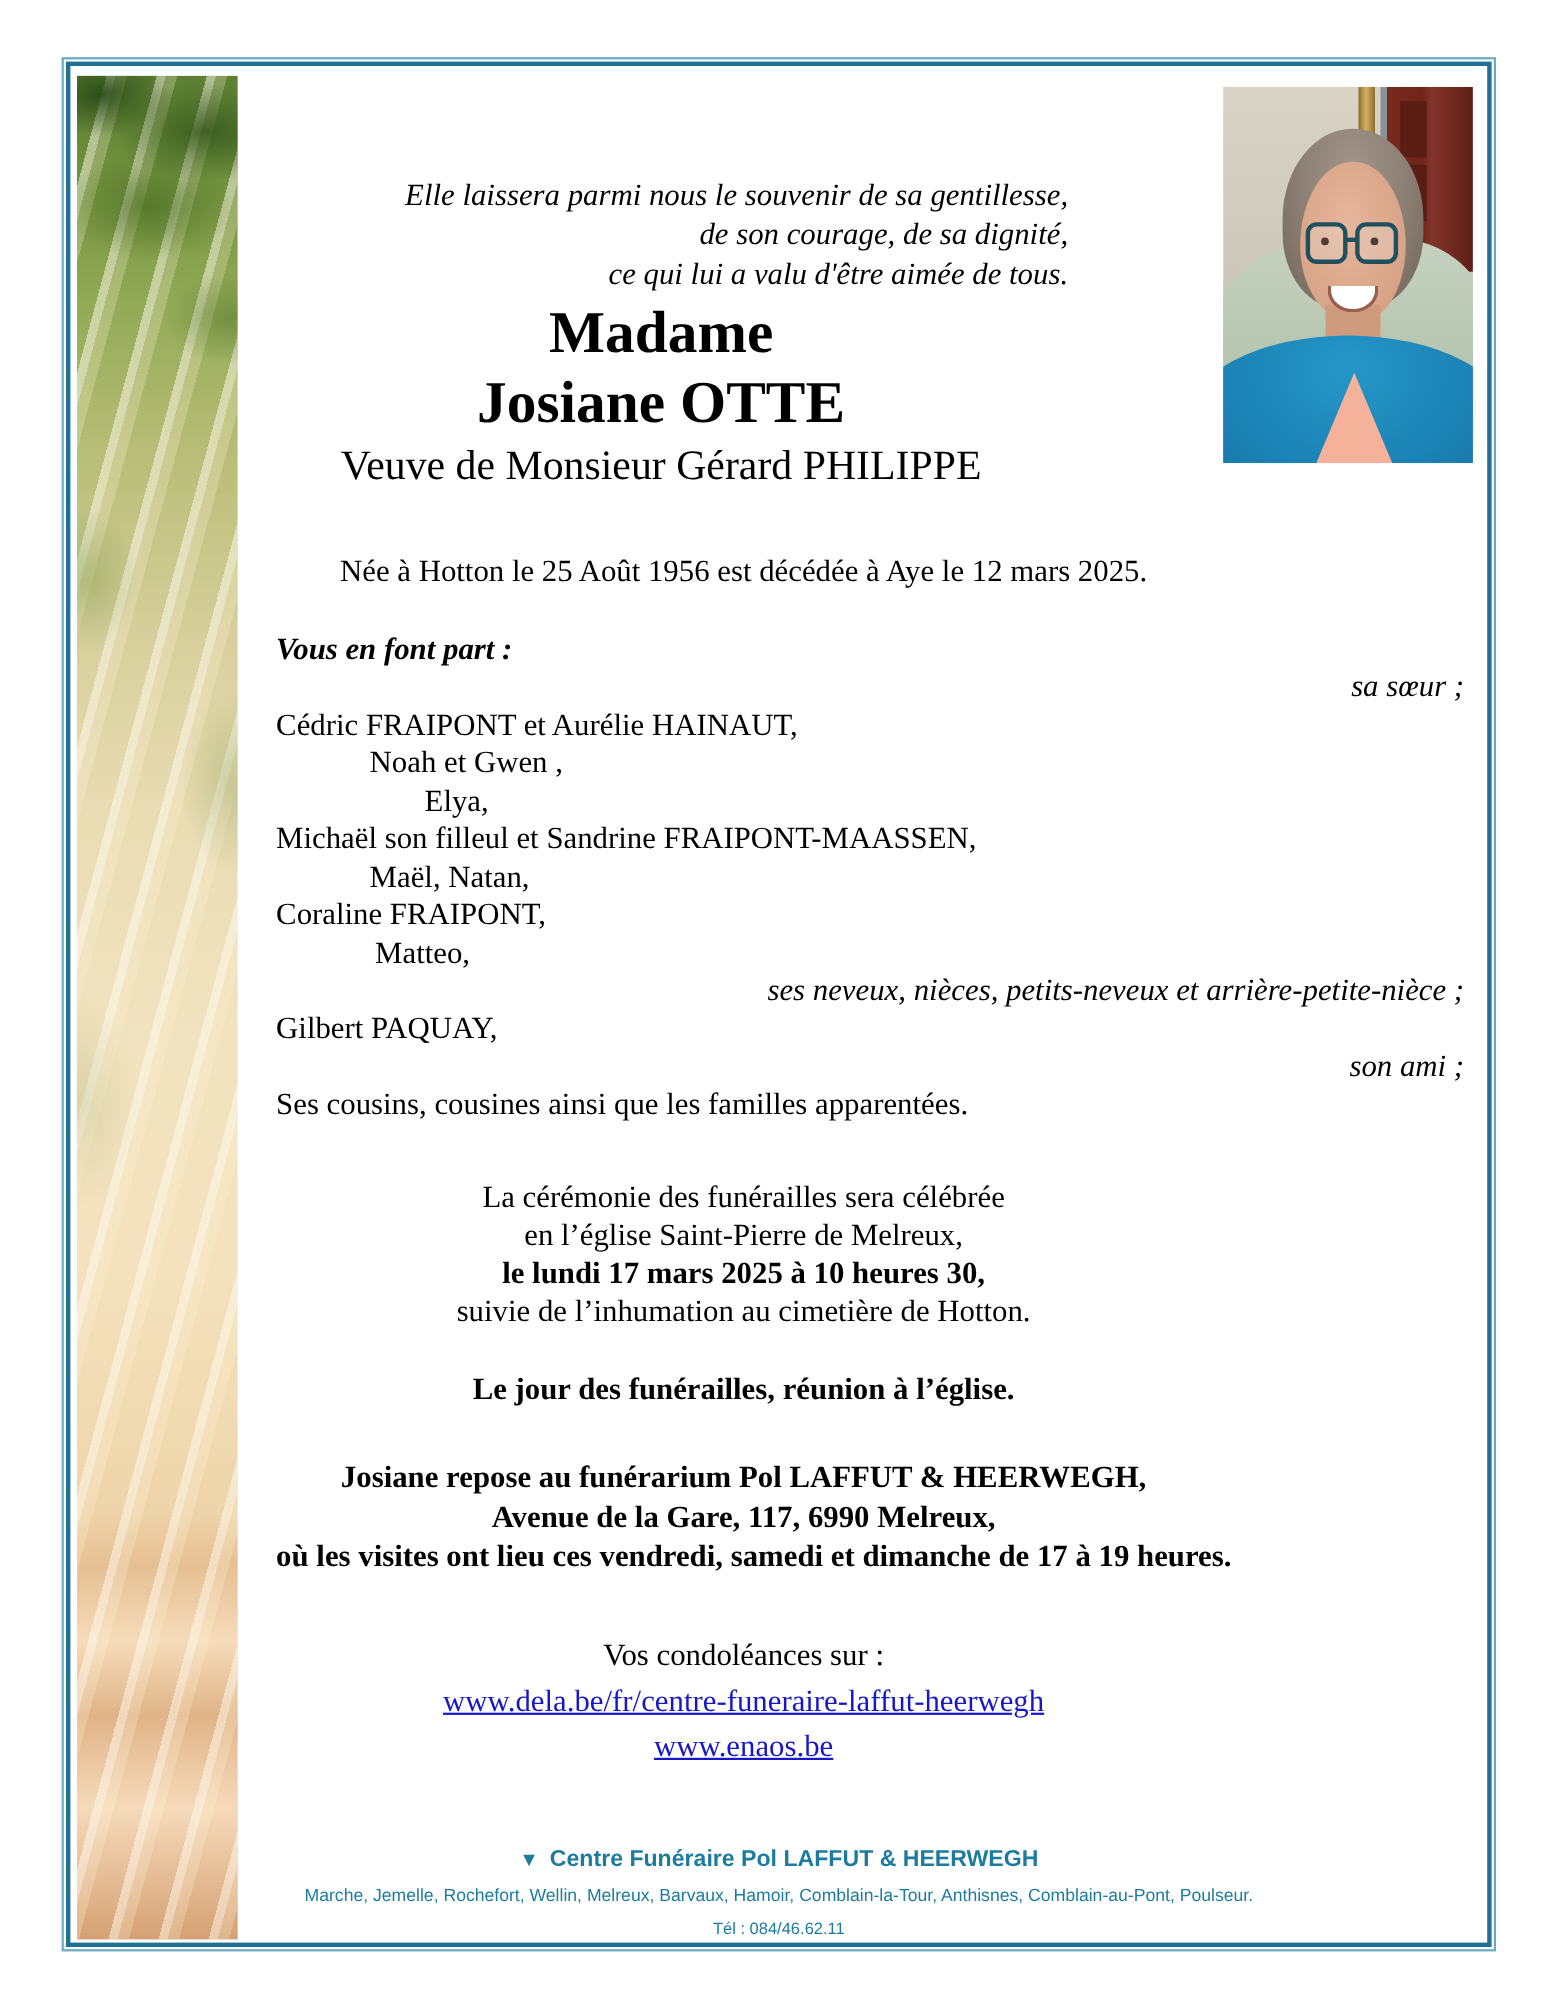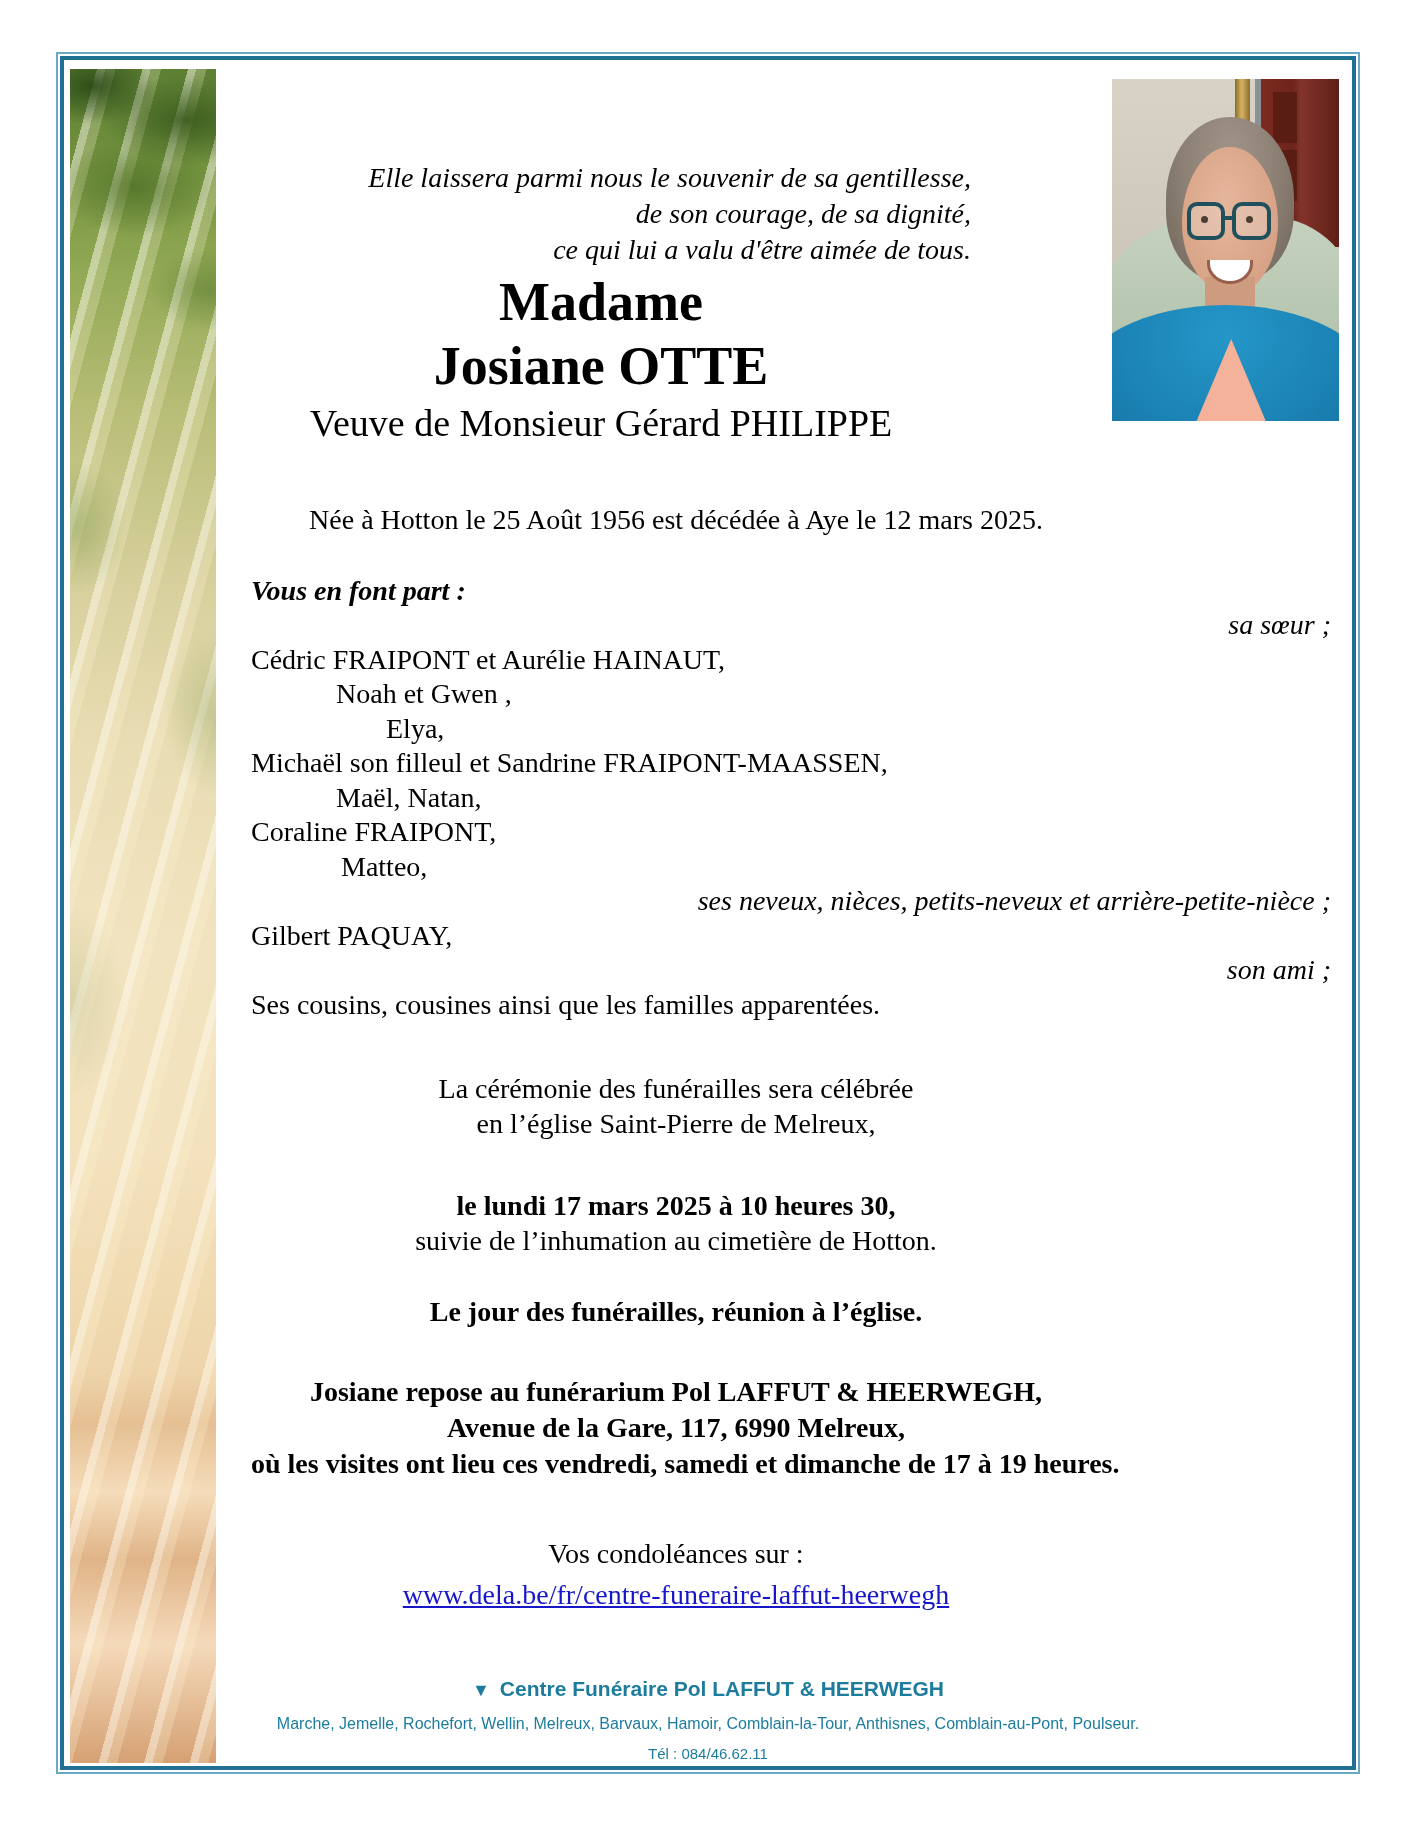--- a/index.html
+++ b/index.html
@@ -87,21 +87,21 @@
   .announce .heading { font-weight:bold; font-style:italic; }
   .announce .line { white-space:nowrap; }
   .announce .indent1 { padding-left:85px; }
   .announce .indent2 { padding-left:135px; }
   .announce .indent3 { padding-left:90px; }
   .announce .right { text-align:right; font-style:italic; }
 
   .center-block { width:850px; text-align:center; }
   .center-block .line { white-space:nowrap; }
   .ceremony { margin-top:50px; }
-  .bold { font-weight:bold;margin-top:48px; }
+  .bold { font-weight:bold; }
   .gathering { margin-top:37px; font-weight:bold; }
   .repose { margin-top:44px; font-weight:bold; line-height:36px; }
   .condolences { margin-top:52px; line-height:40px; }
   .condolences .link { display:block; color:#1717c9; text-decoration:underline; line-height:41px; cursor:pointer; }
 
   
   .footer { position:absolute; left:0; right:0; bottom:2px; text-align:center;
             font-family:"Liberation Sans", sans-serif; color:#1d7c9e; }
   .footer .name  { font-size:21px; line-height:28px; font-weight:bold; margin-bottom:8px; }
   .footer .tri   { font-size:18px; margin-right:10px; }
@@ -178,20 +178,21 @@
 
       <div class="center-block repose">
         <div class="line">Josiane repose au funérarium Pol LAFFUT &amp; HEERWEGH,</div>
         <div class="line">Avenue de la Gare, 117, 6990 Melreux,</div>
         <div class="line">où les visites ont lieu ces vendredi, samedi et dimanche de 17 à 19 heures.</div>
       </div>
 
       <div class="center-block condolences">
         <div>Vos condoléances sur :</div>
         <a class="link">www.dela.be/fr/centre-funeraire-laffut-heerwegh</a>
+        <a class="link">www.enaos.be</a>
       </div>
 
     </div>
 
     <div class="footer">
       <div class="name">
         <span class="tri">▼</span><span>Centre Funéraire Pol LAFFUT &amp; HEERWEGH</span>
       </div>
       <div class="cities">Marche, Jemelle, Rochefort, Wellin, Melreux, Barvaux, Hamoir, Comblain-la-Tour, Anthisnes, Comblain-au-Pont, Poulseur.</div>
       <div class="phone">Tél : 084/46.62.11</div>

